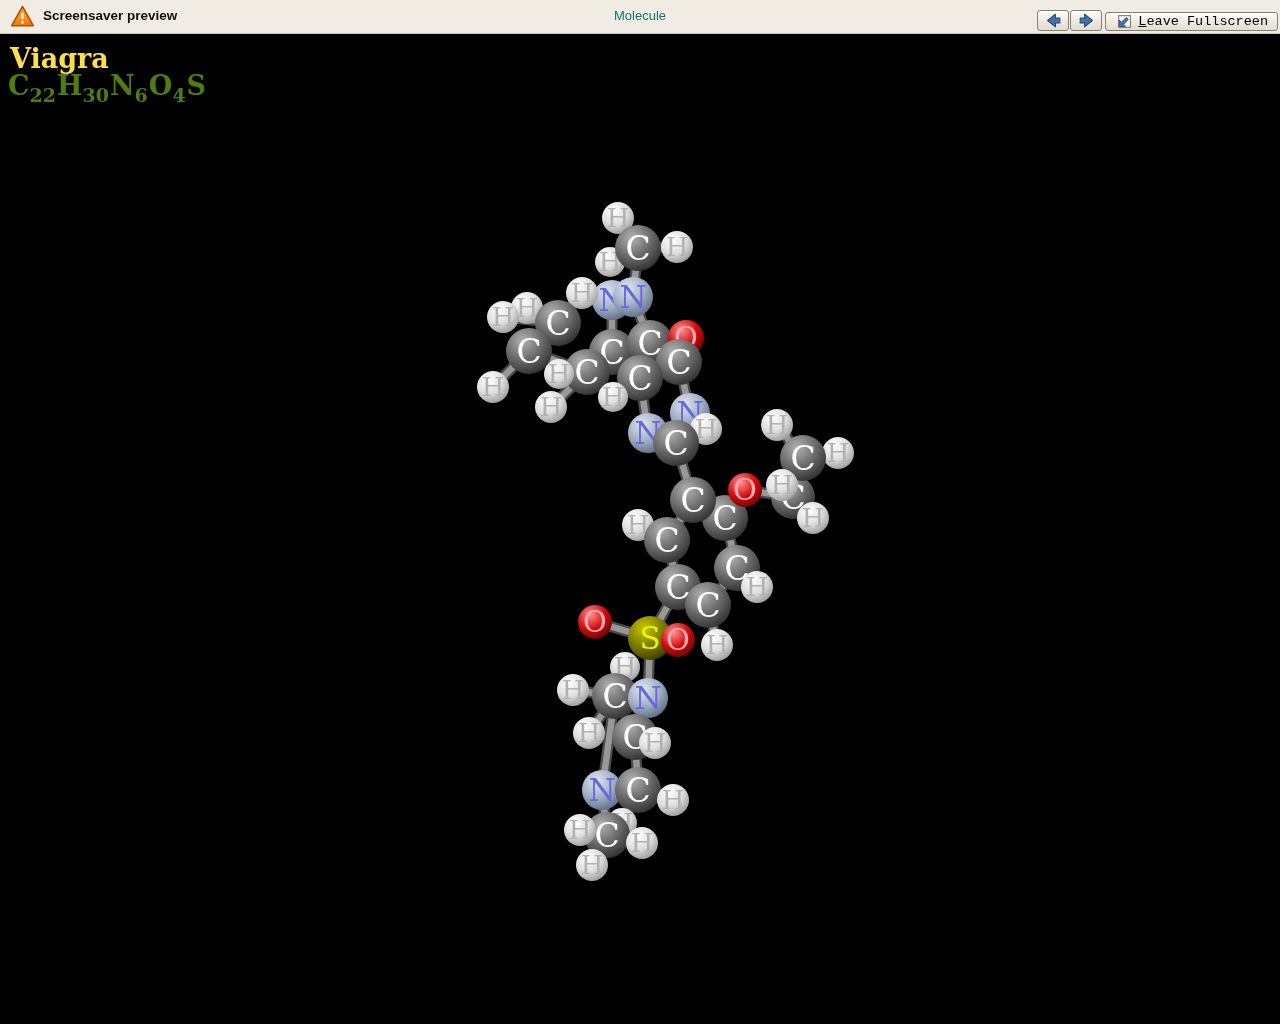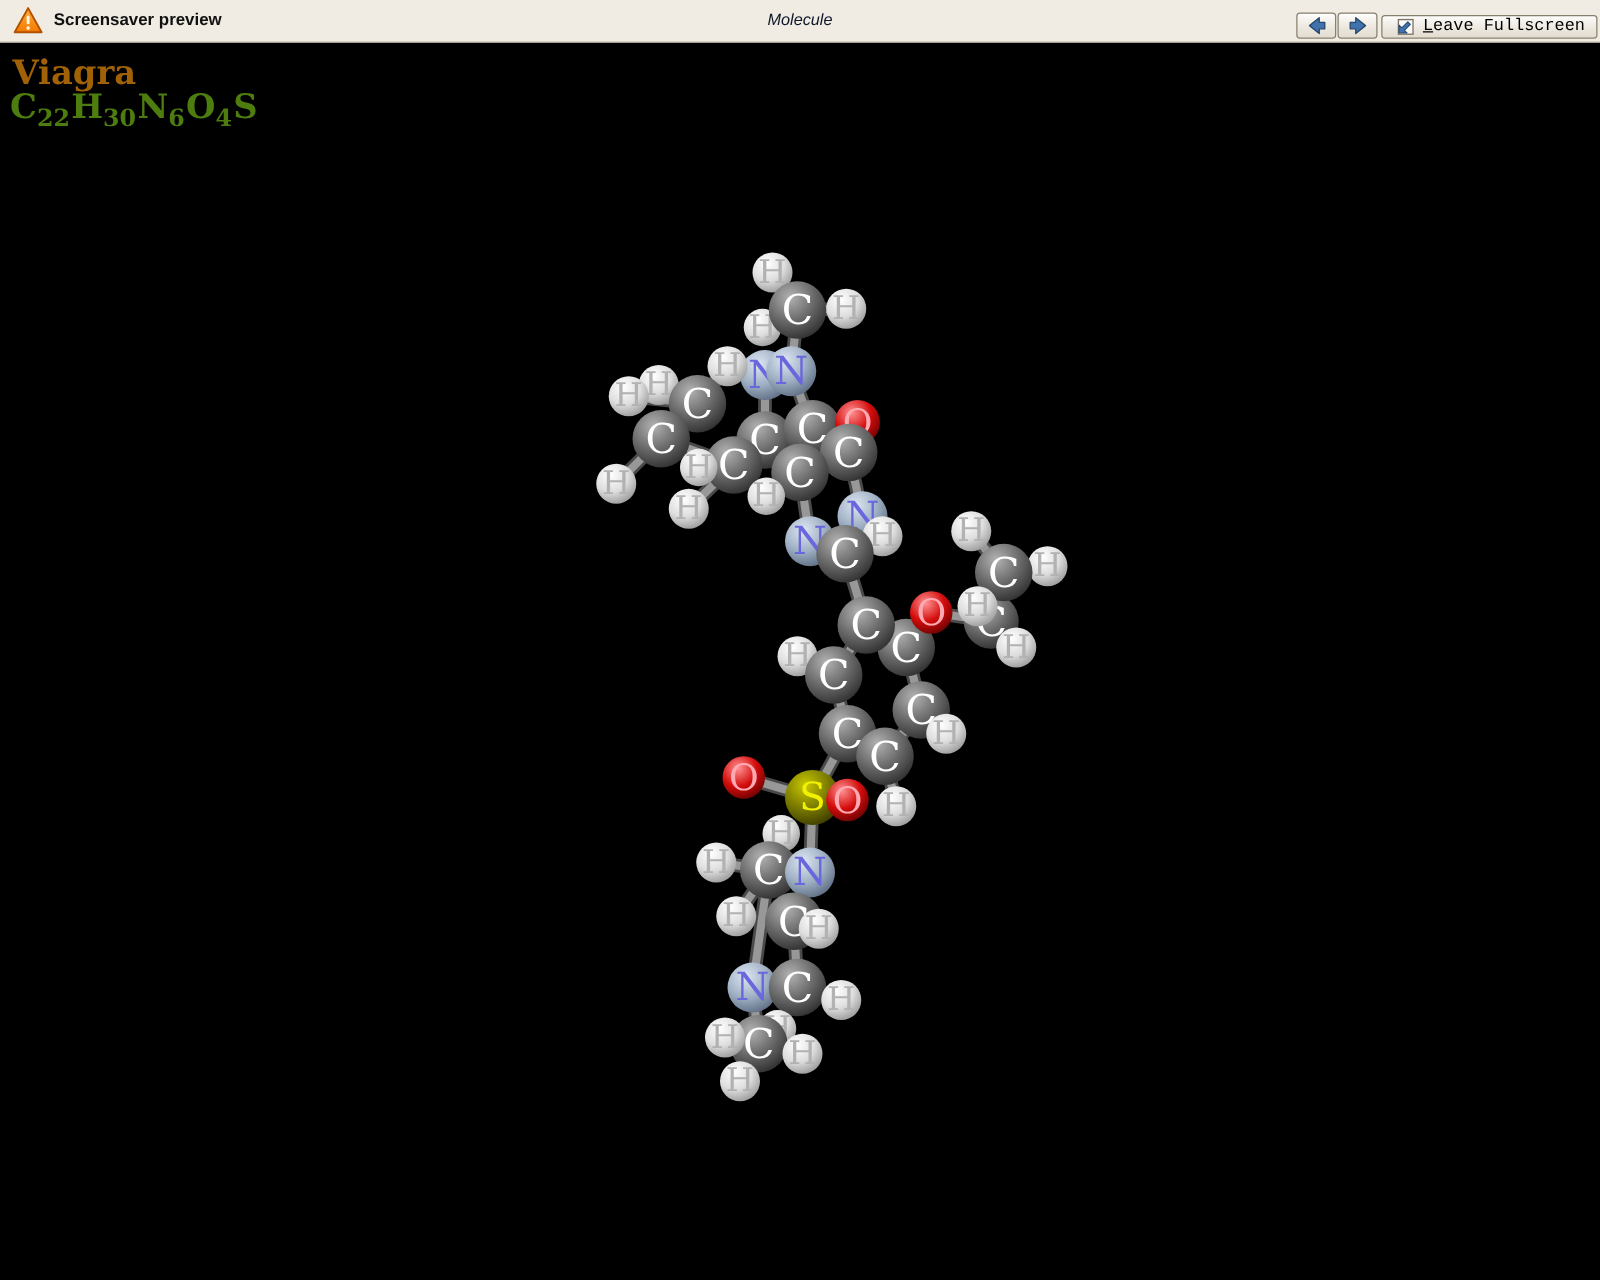--- a/index.html
+++ b/index.html
@@ -13,21 +13,21 @@
     background:#f0ece3;border-bottom:1px solid #cfc8ba;
     z-index:10;
   }
   .warn-icon{position:absolute;left:10px;top:4px;width:25px;height:25px;}
   .win-title{
     position:absolute;left:43px;top:0;height:33px;line-height:32px;
     font-size:13.5px;font-weight:bold;color:#111;white-space:nowrap;
   }
   .mode-label{
     position:absolute;left:50%;top:0;transform:translateX(-50%);
-    height:33px;line-height:32px;font-size:13px;font-style:italic;color:#0f172a;
+    height:33px;line-height:32px;font-size:13px;color:#0f766e;
     white-space:nowrap;
   }
   .btn-row{
     position:absolute;right:2px;top:2px;height:29px;display:flex;align-items:flex-end;font-family:Liberation Mono, monospace;
   }
   .tb-btn{
     display:flex;align-items:center;justify-content:center;
     background:linear-gradient(#fdfcfa,#ece7de 60%,#e2dcd0);
     border:1px solid #87806f;border-radius:3px;
     box-shadow:inset 0 1px 0 rgba(255,255,255,.8);
@@ -325,21 +325,21 @@
       <text x="607" y="835" fill="#ffffff" font-size="33" text-anchor="middle" dominant-baseline="central">C</text>
       <circle cx="580" cy="830" r="16" fill="url(#g-H)"></circle>
       <text x="580" y="830" fill="#b2b2b2" font-size="26" text-anchor="middle" dominant-baseline="central">H</text>
       <circle cx="642" cy="843" r="16" fill="url(#g-H)"></circle>
       <text x="642" y="843" fill="#b2b2b2" font-size="26" text-anchor="middle" dominant-baseline="central">H</text>
       <circle cx="592" cy="865" r="16" fill="url(#g-H)"></circle>
       <text x="592" y="865" fill="#b2b2b2" font-size="26" text-anchor="middle" dominant-baseline="central">H</text>
     </g>
 </svg>
 
-<div class="molecule-name" style="color: #a16207;">Viagra</div>
+<div class="molecule-name" style="color: #fde047;">Viagra</div>
 <div class="molecule-formula" style="color: #4d7c0f;"><span>C</span><span class="sub">22</span><span>H</span><span class="sub">30</span><span>N</span><span class="sub">6</span><span>O</span><span class="sub">4</span><span>S</span></div>
 
 <div class="titlebar">
   <svg class="warn-icon" viewBox="0 0 26 26">
     <defs>
       <linearGradient id="warnGrad" x1="0" y1="0" x2="0" y2="1">
         <stop offset="0" stop-color="#fcaf3e"></stop>
         <stop offset="1" stop-color="#f57900"></stop>
       </linearGradient>
     </defs>

